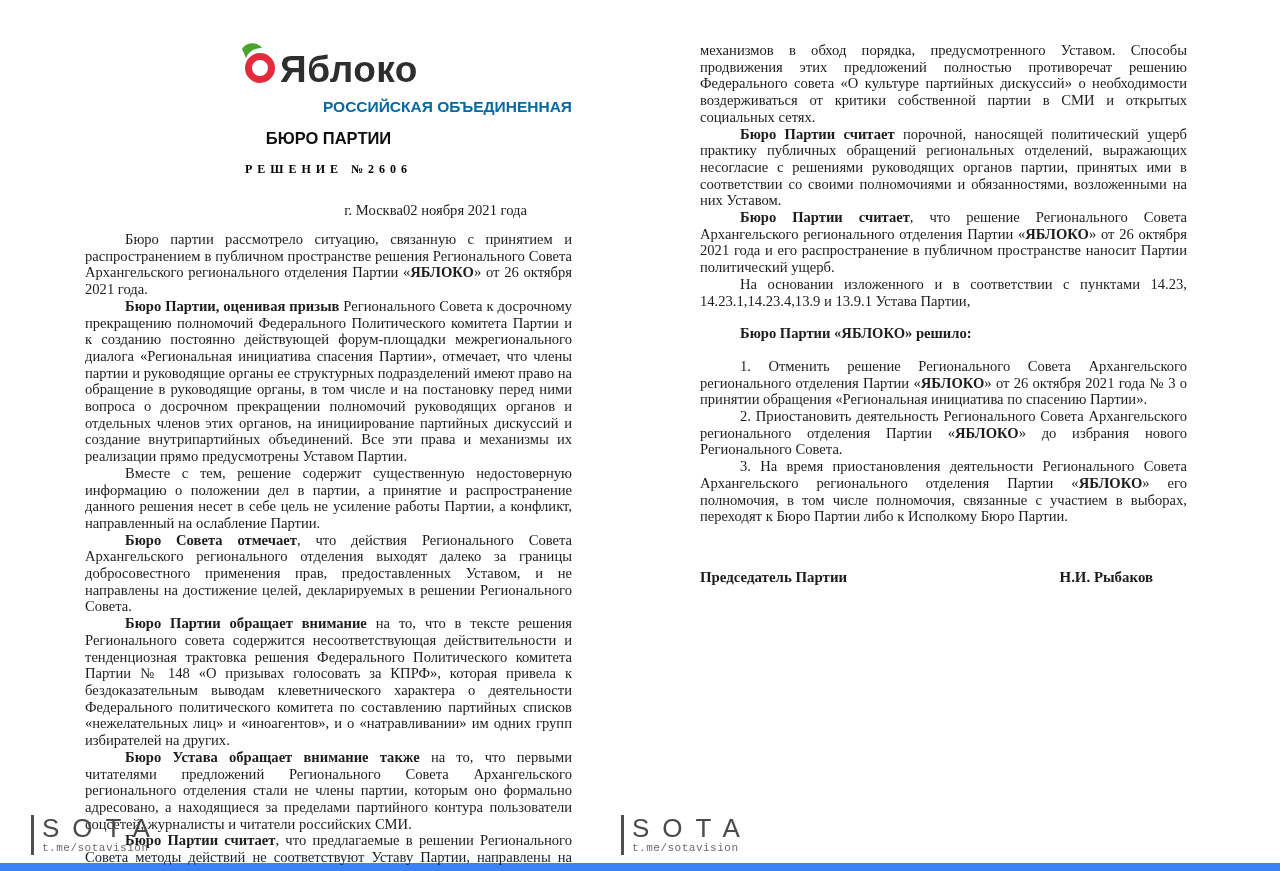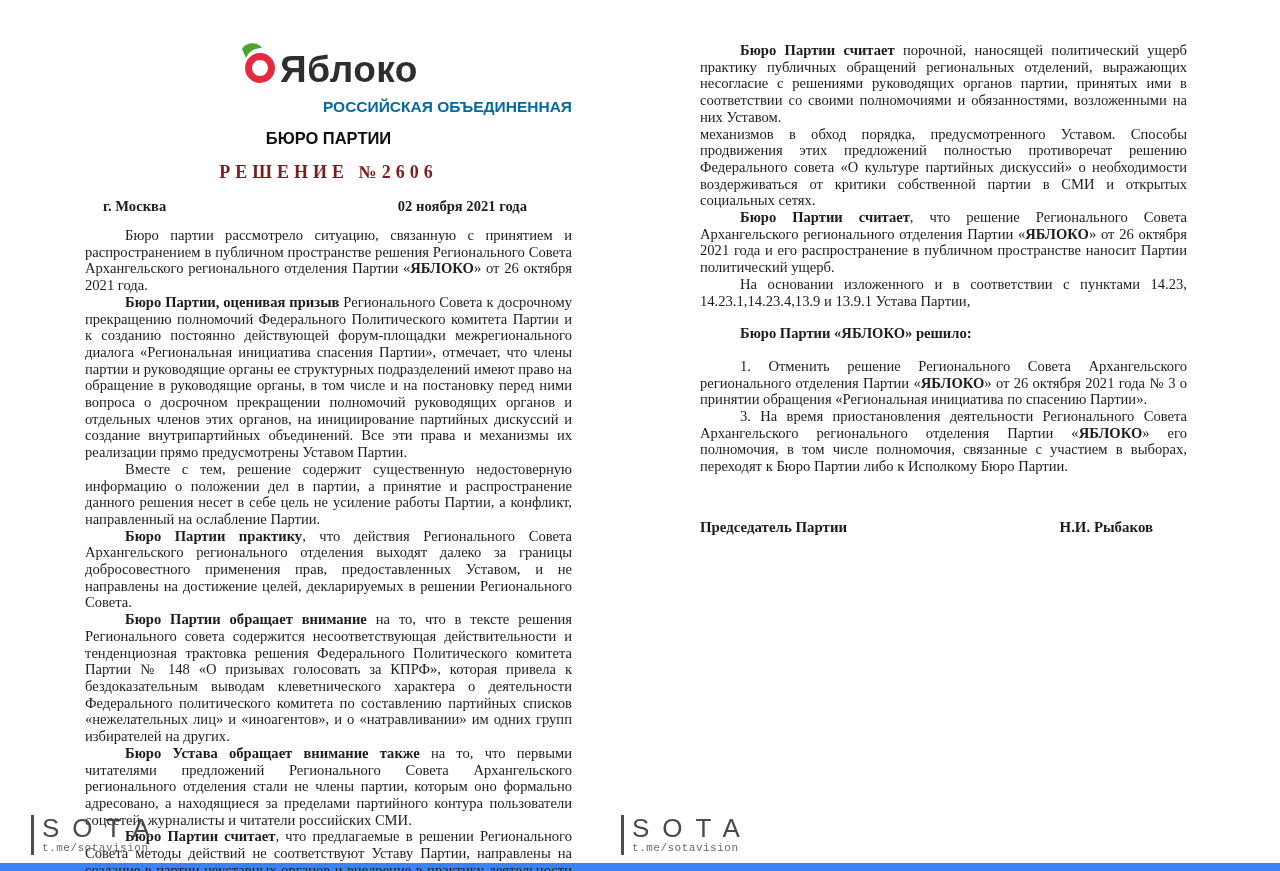--- a/index.html
+++ b/index.html
@@ -27,25 +27,25 @@
   .org{
     text-align:right;font-family:"Liberation Sans", sans-serif;font-weight:bold;
     font-size:15.5px;line-height:19px;color:#0369a1;margin-top:7px;
   }
   .bureau{
     text-align:center;font-family:"Liberation Sans", sans-serif;font-weight:bold;
     font-size:16.5px;color:#0e0e0e;margin-top:13px;
   }
   .decree{
     text-align:center;font-family:"Liberation Serif", serif;font-weight:bold;
-    font-size:18px;letter-spacing:5px;color:#7f1d1d;margin-top:14px;
+    font-size:12px;letter-spacing:5px;color:#000000;margin-top:14px;
   }
   .place-date{
-    display:flex;justify-content:space-between;font-weight:bold;font-size:14.6px;
-    margin-top:15px;padding-left:18px;padding-right:45px;
+    display:flex;justify-content:flex-end;font-weight:normal;font-size:14.6px;
+    margin-top:25px;padding-left:18px;padding-right:45px;
   }
 
   
   .paras{margin-top:12px;}
   .para{
     margin:0;font-size:14.6px;line-height:16.7px;text-align:justify;
     text-indent:40px;color:var(--text);
   }
   .para.no-indent{text-indent:0;}
   .para.space-before{margin-top:16px;font-family:Liberation Serif, serif;}
@@ -98,35 +98,36 @@
 
     <div class="place-date">
       <span>г. Москва</span>
       <span>02 ноября 2021 года</span>
     </div>
 
     <div class="paras">
         <p class="para">Бюро партии рассмотрело ситуацию, связанную с принятием и распространением в публичном пространстве решения Регионального Совета Архангельского регионального отделения Партии «<b>ЯБЛОКО</b>» от 26 октября 2021 года.</p>
         <p class="para"><b>Бюро Партии, оценивая призыв</b> Регионального Совета к досрочному прекращению полномочий Федерального Политического комитета Партии и к созданию постоянно действующей форум-площадки межрегионального диалога «Региональная инициатива спасения Партии», отмечает, что члены партии и руководящие органы ее структурных подразделений имеют право на обращение в руководящие органы, в том числе и на постановку перед ними вопроса о досрочном прекращении полномочий руководящих органов и отдельных членов этих органов, на инициирование партийных дискуссий и создание внутрипартийных объединений. Все эти права и механизмы их реализации прямо предусмотрены Уставом Партии.</p>
         <p class="para">Вместе с тем, решение содержит существенную недостоверную информацию о положении дел в партии, а принятие и распространение данного решения несет в себе цель не усиление работы Партии, а конфликт, направленный на ослабление Партии.</p>
-        <p class="para"><b>Бюро Партии практику</b>, что действия Регионального Совета Архангельского регионального отделения выходят далеко за границы добросовестного применения прав, предоставленных Уставом, и не направлены на достижение целей, декларируемых в решении Регионального Совета.</p>
+        <p class="para"><b>Бюро Совета отмечает</b>, что действия Регионального Совета Архангельского регионального отделения выходят далеко за границы добросовестного применения прав, предоставленных Уставом, и не направлены на достижение целей, декларируемых в решении Регионального Совета.</p>
         <p class="para"><b>Бюро Партии обращает внимание</b> на то, что в тексте решения Регионального совета содержится несоответствующая действительности и тенденциозная трактовка решения Федерального Политического комитета Партии № 148 «О призывах голосовать за КПРФ», которая привела к бездоказательным выводам клеветнического характера о деятельности Федерального политического комитета по составлению партийных списков «нежелательных лиц» и «иноагентов», и о «натравливании» им одних групп избирателей на других.</p>
         <p class="para"><b>Бюро Устава обращает внимание также</b> на то, что первыми читателями предложений Регионального Совета Архангельского регионального отделения стали не члены партии, которым оно формально адресовано, а находящиеся за пределами партийного контура пользователи соцсетей, журналисты и читатели российских СМИ.</p>
         <p class="para"><b>Бюро Партии считает</b>, что предлагаемые в решении Регионального Совета методы действий не соответствуют Уставу Партии, направлены на создание в партии неуставных органов и внедрение в практику деятельности партии</p>
       </div>
   </div>
 
   <div class="col col-right">
     <div class="paras" style="margin-top:0;">
+        <p class="para no-indent">механизмов в обход порядка, предусмотренного Уставом. Способы продвижения этих предложений полностью противоречат решению Федерального совета «О культуре партийных дискуссий» о необходимости воздерживаться от критики собственной партии в СМИ и открытых социальных сетях.</p>
         <p class="para"><b>Бюро Партии считает</b> порочной, наносящей политический ущерб практику публичных обращений региональных отделений, выражающих несогласие с решениями руководящих органов партии, принятых ими в соответствии со своими полномочиями и обязанностями, возложенными на них Уставом.</p>
-        <p class="para no-indent">механизмов в обход порядка, предусмотренного Уставом. Способы продвижения этих предложений полностью противоречат решению Федерального совета «О культуре партийных дискуссий» о необходимости воздерживаться от критики собственной партии в СМИ и открытых социальных сетях.</p>
         <p class="para"><b>Бюро Партии считает</b>, что решение Регионального Совета Архангельского регионального отделения Партии «<b>ЯБЛОКО</b>» от 26 октября 2021 года и его распространение в публичном пространстве наносит Партии политический ущерб.</p>
         <p class="para">На основании изложенного и в соответствии с пунктами 14.23, 14.23.1,14.23.4,13.9 и 13.9.1 Устава Партии,</p>
         <p class="para space-before"><b>Бюро Партии «ЯБЛОКО» решило:</b></p>
         <p class="para space-before">1. Отменить решение Регионального Совета Архангельского регионального отделения Партии «<b>ЯБЛОКО</b>» от 26 октября 2021 года № 3 о принятии обращения «Региональная инициатива по спасению Партии».</p>
+        <p class="para">2. Приостановить деятельность Регионального Совета Архангельского регионального отделения Партии «<b>ЯБЛОКО</b>» до избрания нового Регионального Совета.</p>
         <p class="para">3. На время приостановления деятельности Регионального Совета Архангельского регионального отделения Партии «<b>ЯБЛОКО</b>» его полномочия, в том числе полномочия, связанные с участием в выборах, переходят к Бюро Партии либо к Исполкому Бюро Партии.</p>
       </div>
 
     <div class="sig-row">
       <span>Председатель Партии</span>
       <span>Н.И. Рыбаков</span>
     </div>
   </div>
 
   <div class="watermark wm-left">

